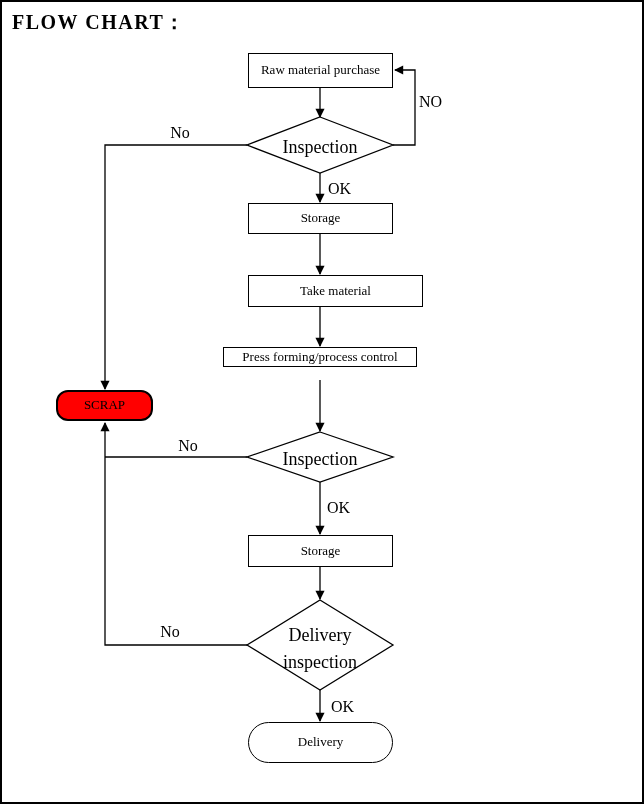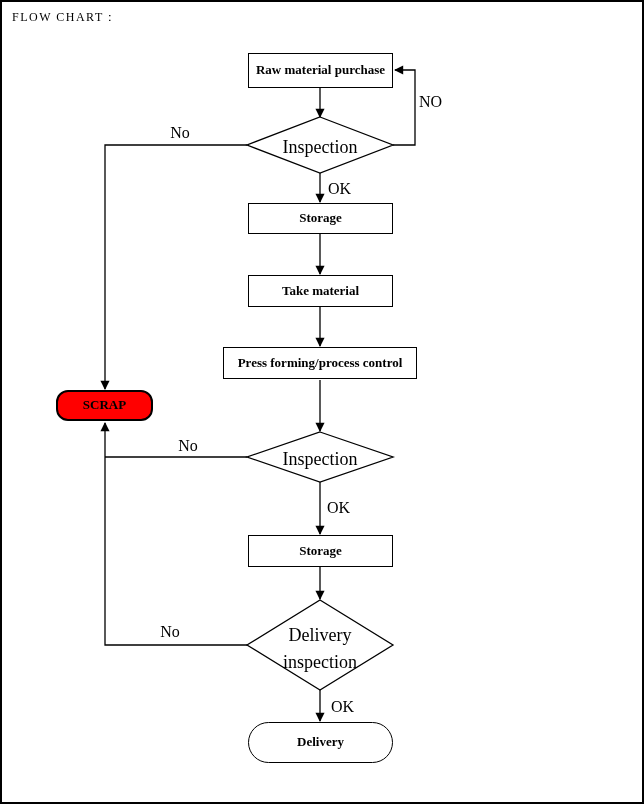--- a/index.html
+++ b/index.html
@@ -10,41 +10,40 @@
     background: #ffffff;
     border: 2px solid #000000;
     font-family: "Liberation Serif", serif;
     color: #000000;
     overflow: hidden;
   }
   .title {
     position: absolute;
     left: 10px;
     top: 7px;
-    font-size: 12px;
-    font-weight: 400;
+    font-size: 20px;
+    font-weight: 700;
     letter-spacing: 1.5px;
   }
   svg.layer {
     position: absolute;
     left: 0; top: 0;
     width: 640px; height: 800px;
   }
   .node {
     position: absolute;
     box-sizing: border-box;
     border: 1px solid #000000;
     background: #ffffff;
     display: flex;
     align-items: center;
     justify-content: center;
     text-align: center;
     font-size: 13px;
     line-height: 1.15;
-    font-weight: bold;
   }
   .node.scrap {
     border-width: 2px;
   }
   .node.terminator {
     border-radius: 21px;
   }
   .dlabel {
     position: absolute;
     text-align: center;
@@ -89,25 +88,25 @@
   </svg>
 
   <div class="node" style="left:246px; top:51px; width:145px; height:35px;">
     <span>Raw material purchase</span>
   </div>
 
   <div class="node" style="left:246px; top:201px; width:145px; height:31px;">
     <span>Storage</span>
   </div>
 
-  <div class="node" style="left:246px; top:273px; width:145px; height:32px;">
+  <div class="node" style="left:246px; top:273px; width:175px; height:32px;">
     <span>Take material</span>
   </div>
 
-  <div class="node" style="left:221px; top:345px; width:194px; height:32px;">
+  <div class="node" style="left:221px; top:345px; width:194px; height:20px;">
     <span>Press forming/process control</span>
   </div>
 
   <div class="node" style="left:246px; top:533px; width:145px; height:32px;">
     <span>Storage</span>
   </div>
 
   <div class="node terminator" style="left:246px; top:720px; width:145px; height:41px;">
     <span>Delivery</span>
   </div>

